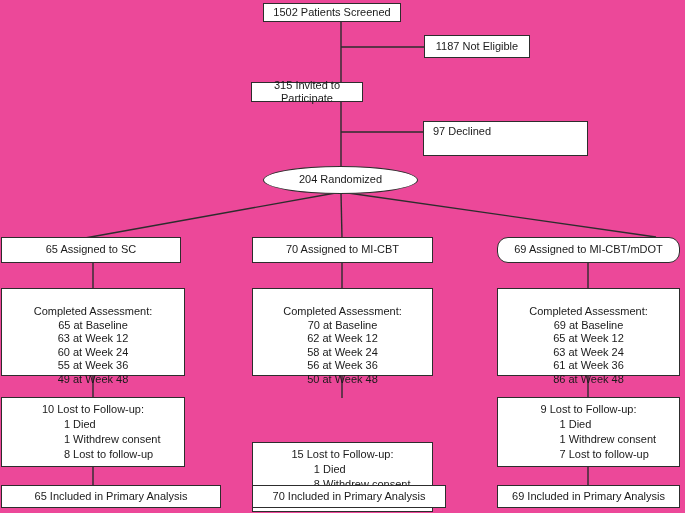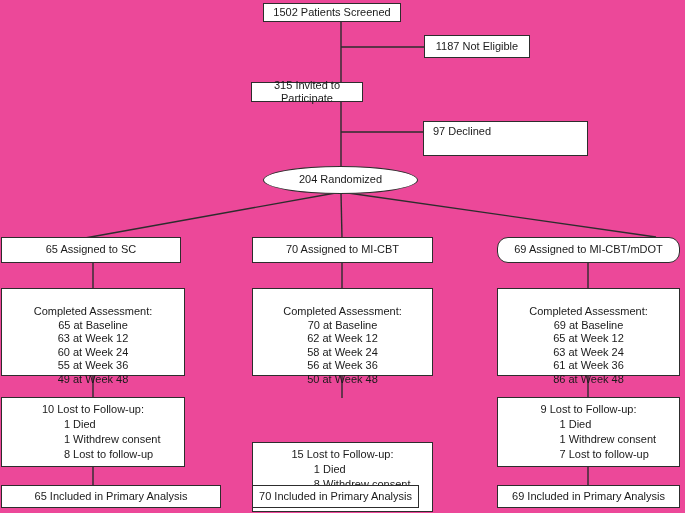--- a/index.html
+++ b/index.html
@@ -86,21 +86,21 @@
     <div>50 at Week 48</div>
   </div>
   <div class="box lost" style="left:252px;top:397px;width:181px;height:70px;margin-top:45px;">
     <div class="lost-h">15 Lost to Follow-up:</div>
     <div class="lost-sub">
       <div>1 Died</div>
       <div>8 Withdrew consent</div>
       <div>9 Lost to follow-up</div>
     </div>
   </div>
-  <div class="box center" style="left:252px;top:485px;width:167px;height:23px;">70 Included in Primary Analysis</div>
+  <div class="box center" style="left:252px;top:485px;width:194px;height:23px;">70 Included in Primary Analysis</div>
 
   <div class="box center" style="left:497px;top:237px;width:183px;height:26px;border-radius:11px;">69 Assigned to MI-CBT/mDOT</div>
   <div class="box completed" style="left:497px;top:288px;width:183px;height:88px;">
     <div>Completed Assessment:</div>
     <div>69 at Baseline</div>
     <div>65 at Week 12</div>
     <div>63 at Week 24</div>
     <div>61 at Week 36</div>
     <div>86 at Week 48</div>
   </div>

